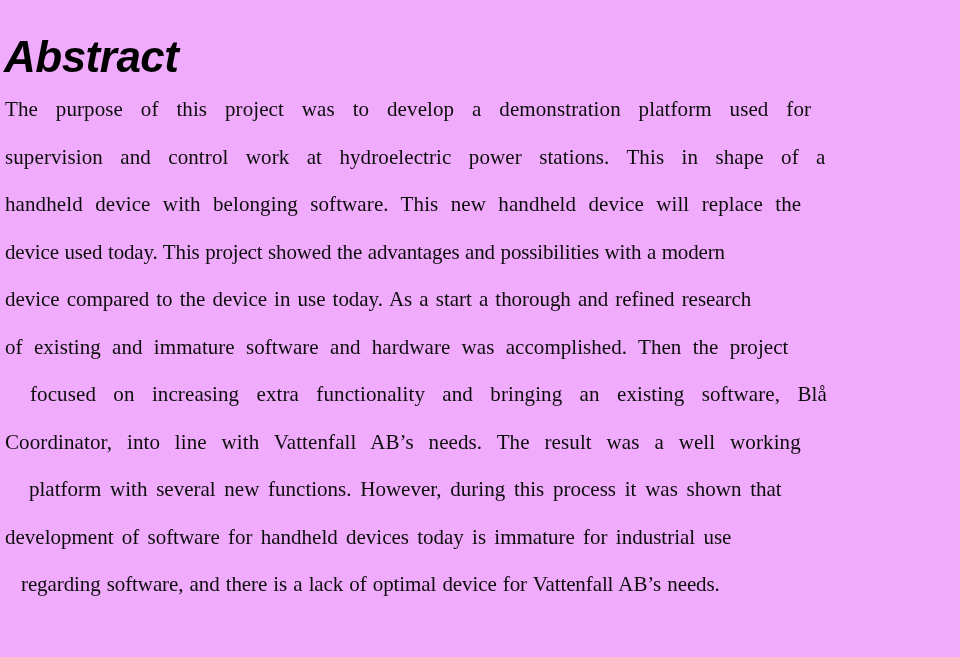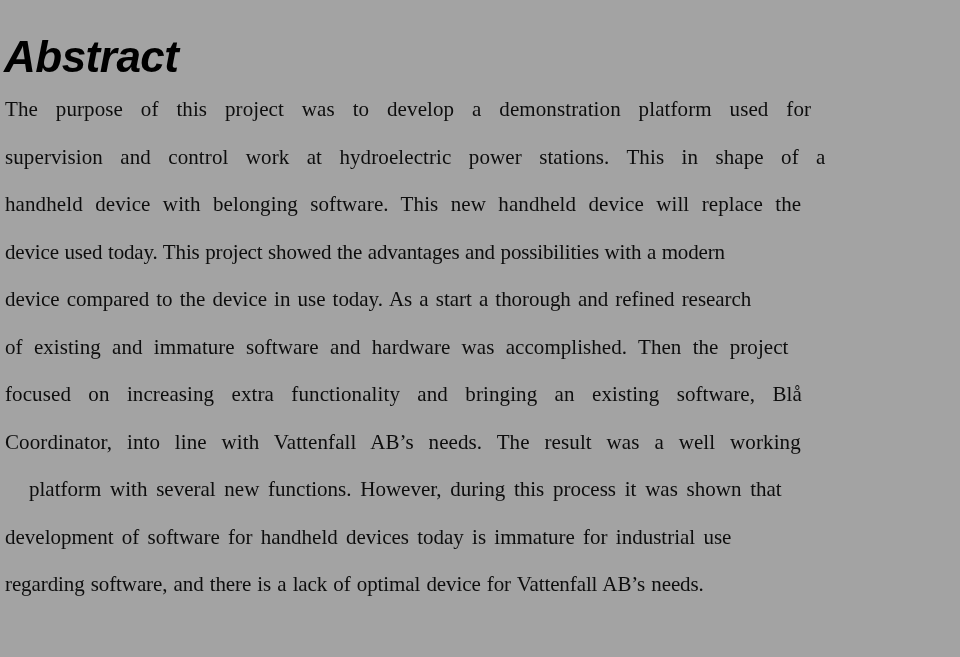--- a/index.html
+++ b/index.html
@@ -11,21 +11,21 @@
     width: 960px;
     height: 657px;
     overflow: hidden;
     font-family: "Liberation Serif", "DejaVu Serif", serif;
     color: #0d0d0d;
   }
   .page {
     position: relative;
     width: 960px;
     height: 657px;
-    background: #a3a3a3;
+    background: #f0abfc;
   }
   .heading {
     position: absolute;
     left: 4px;
     top: 2px;
     font-family: "Liberation Sans", "DejaVu Sans", sans-serif;
     font-weight: bold;
     font-style: italic;
     font-size: 44px;
     line-height: 52px;
@@ -47,26 +47,26 @@
     line-height: 47.5px;
     font-size: 21px;
   }
   
   .w1  { word-spacing: 12.5px; letter-spacing: 0.1px; }
   .w2  { word-spacing: 12.0px; letter-spacing: 0.1px; }
   .w3  { word-spacing: 7.0px;  letter-spacing: 0.1px; }
   .w4  { word-spacing: 0.5px;  letter-spacing: -0.15px; }
   .w5  { word-spacing: 2.0px;  letter-spacing: -0.05px; }
   .w6  { word-spacing: 6.0px;  letter-spacing: 0.05px; }
-  .w7  { word-spacing: 12.0px; letter-spacing: 0.1px; }
+  .w7  { word-spacing: 12.0px; letter-spacing: 0.1px; margin-left: 25px; }
   .w8  { word-spacing: 9.5px;  letter-spacing: 0.1px; }
   .w9  { word-spacing: 10.0px; letter-spacing: 0.1px; }
   .w10 { word-spacing: 3.5px;  letter-spacing: 0px; margin-left: 24px; }
   .w11 { word-spacing: 3.0px;  letter-spacing: 0px; }
-  .w12 { word-spacing: 1.0px;  letter-spacing: -0.1px; }
+  .w12 { word-spacing: 1.0px;  letter-spacing: -0.1px; margin-left: 16px; }
 </style>
 </head>
 <body>
 
 <div class="page">
 
   <h1 class="heading">Abstract</h1>
 
   <div class="body-block">
     <span class="ln w1">The purpose of this project was to develop a demonstration platform used for</span>

